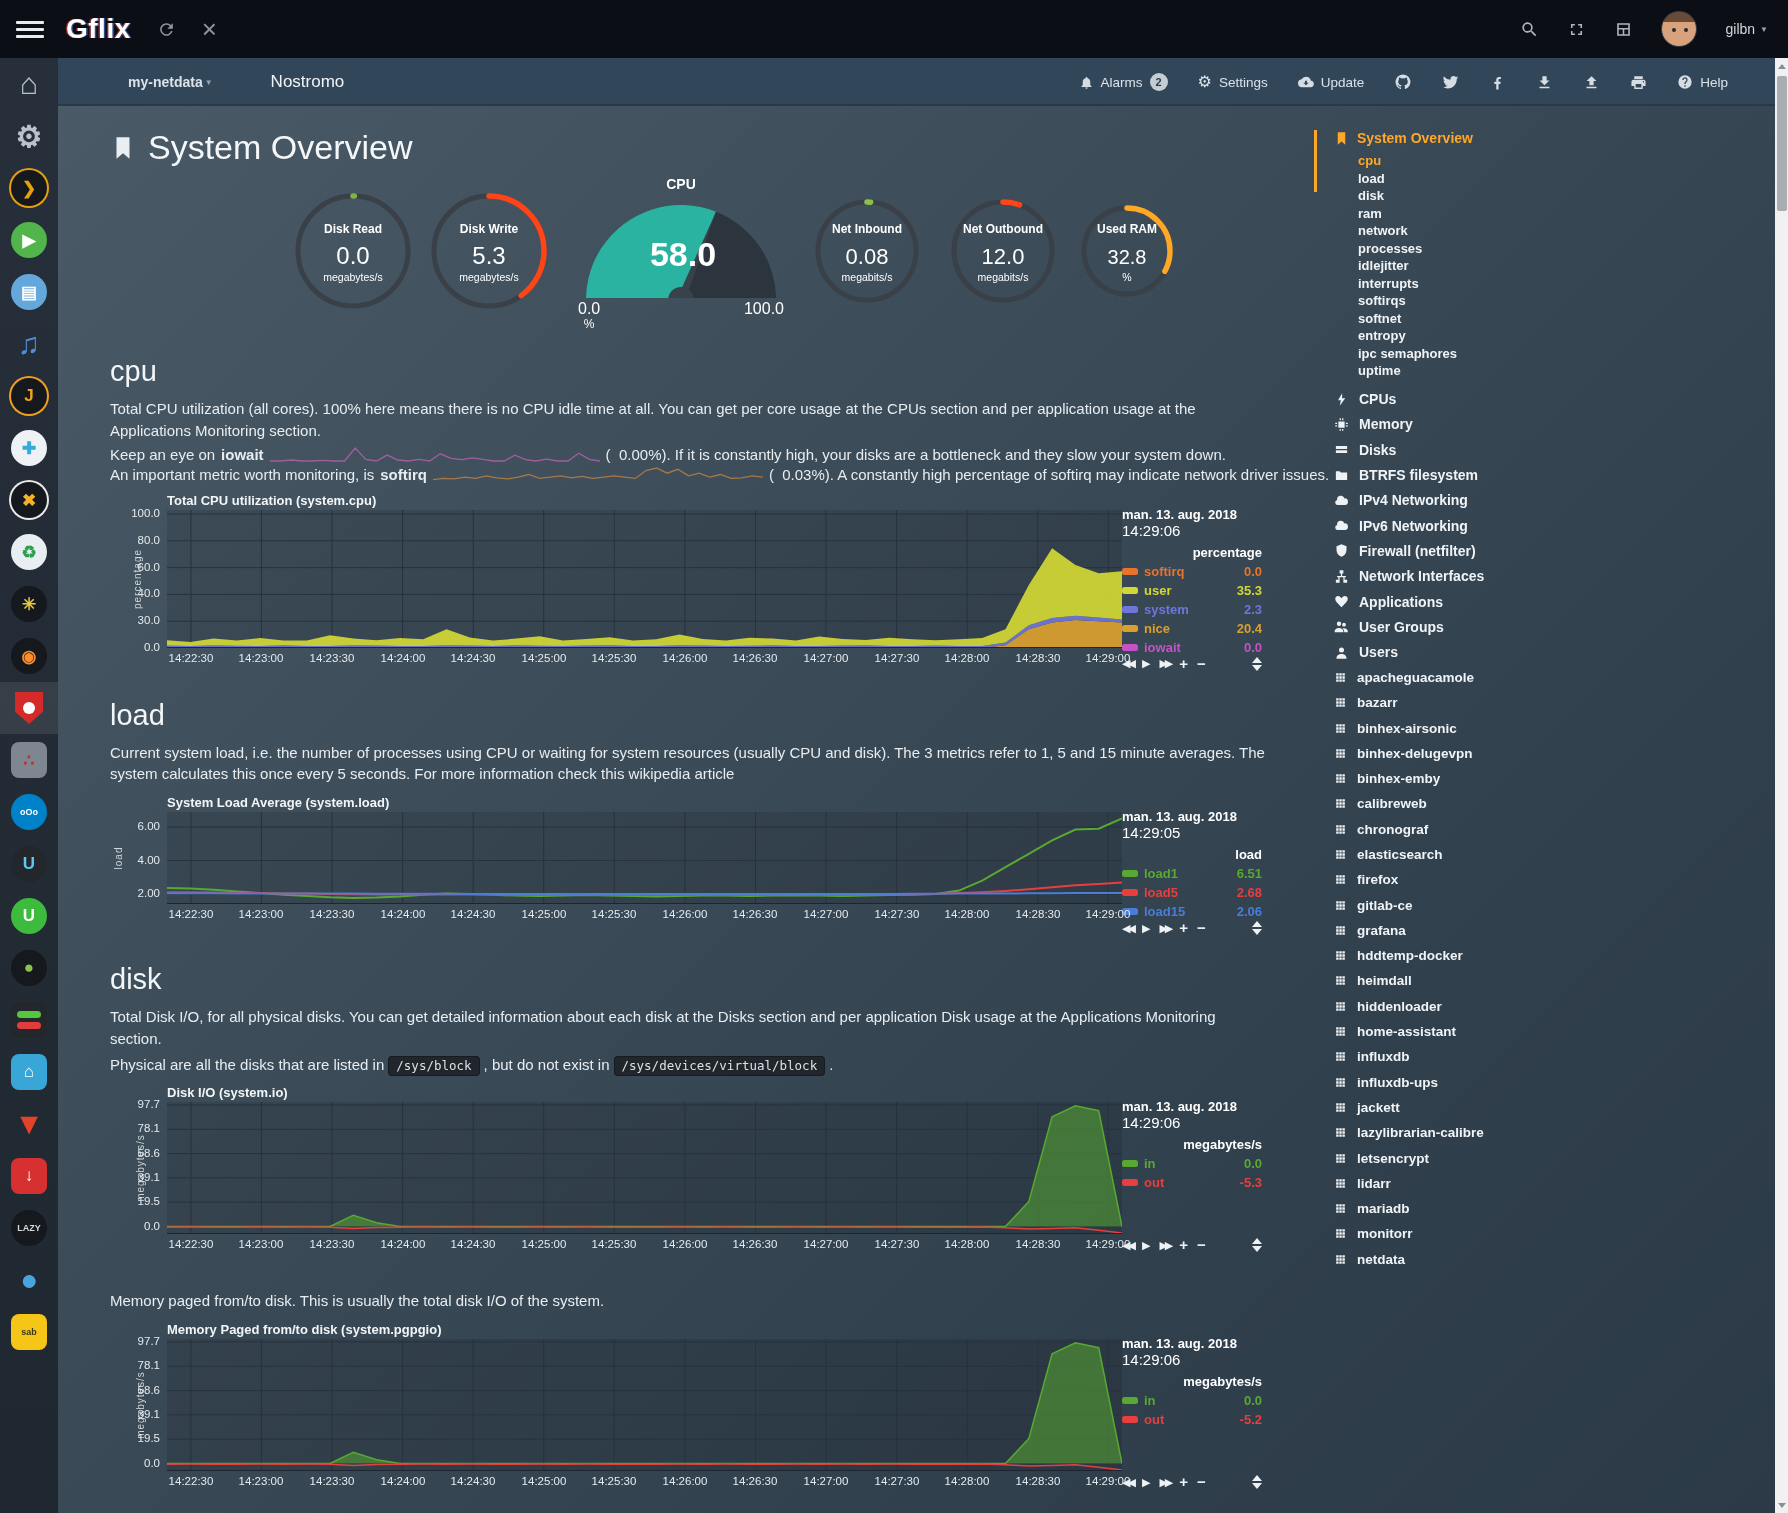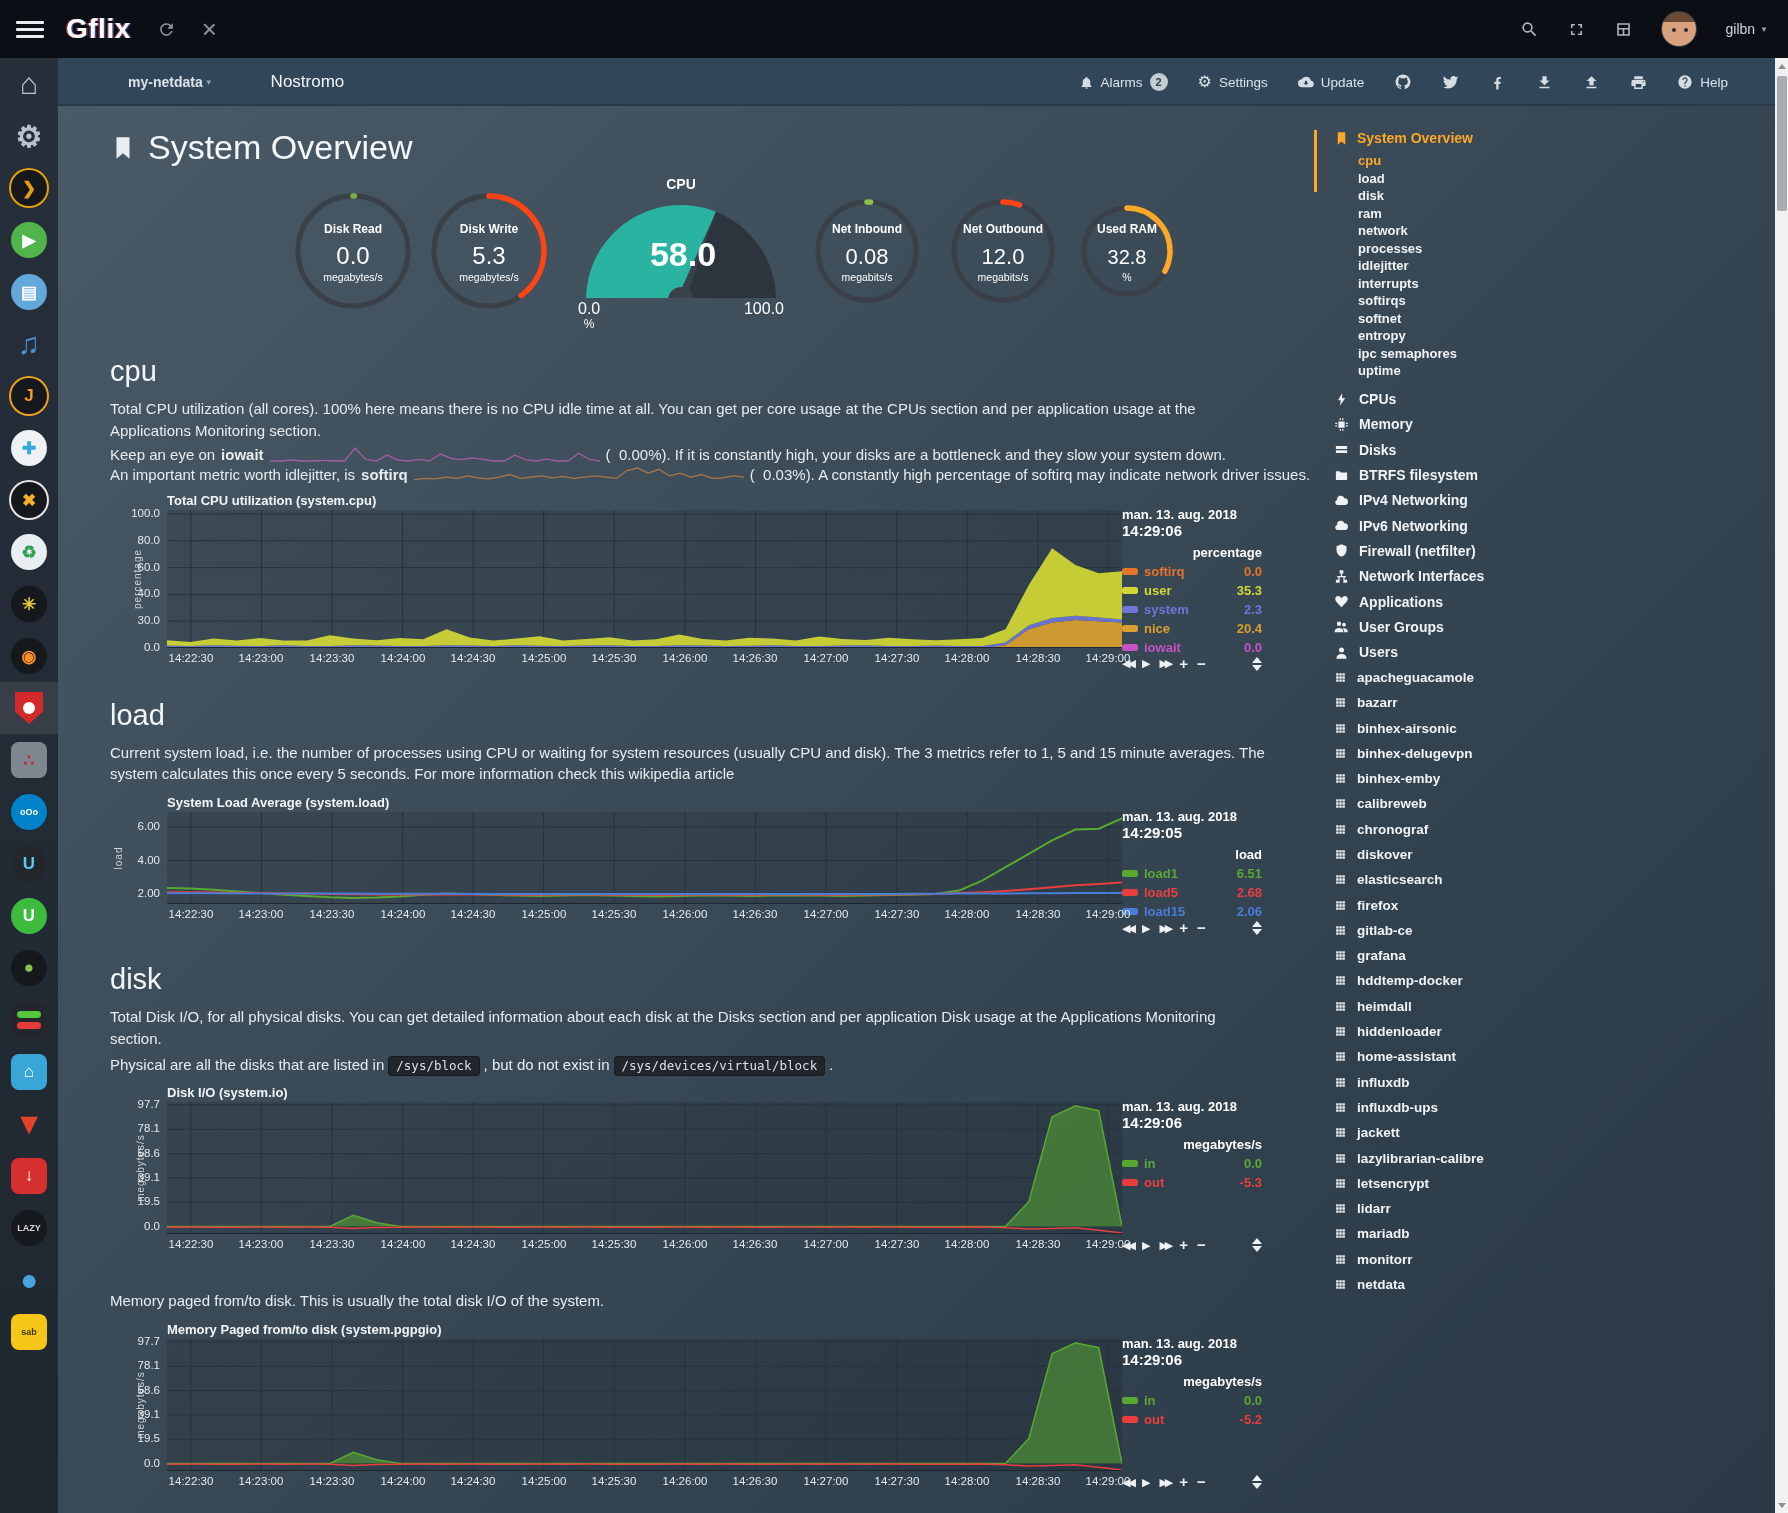--- a/index.html
+++ b/index.html
@@ -85,21 +85,21 @@
   .chart-title { font-size:13px; font-weight:700; color:#f2f6f8; margin-left:57px; height:17px; }
   .plotrow { display:flex; }
   .ygut { width:57px; position:relative; }
   .ygut .yt { position:absolute; right:7px; font-size:11.5px; color:#e4ebf0; }
   .yunit { position:absolute; left:-3px; top:50%; transform:translateY(-50%) rotate(-90deg); transform-origin:center;
            font-size:10px; color:#cdd6dc; letter-spacing:1px; }
   .xaxis { position:relative; height:20px; margin-left:57px; width:955px; }
   .xaxis span { position:absolute; top:4px; width:60px; text-align:center; font-size:11.5px; color:#e4ebf0; }
   .lgd { width:140px; display:flex; flex-direction:column; font-size:13px; padding-top:14px; }
   .lg-date { font-weight:700; color:#fff; }
-  .lg-time { font-weight:700; color:#fff; font-size:15px; }
+  .lg-time { font-weight:400; color:#fff; font-size:15px; }
   .lg-unit { font-weight:700; color:#fff; text-align:right; margin:6px 0 2px 0; }
   .lrowl { display:flex; align-items:center; height:19px; font-weight:700; cursor:pointer; }
   .sw { width:16px; height:7px; border-radius:2.5px; margin-right:6px; flex:none; }
   .ln { flex:1; }
   .lv { text-align:right; }
   .ltools { margin-top:auto; display:flex; align-items:center; gap:9px; color:#eef2f5; padding-bottom:2px; }
   .tb { cursor:pointer; font-size:11px; }
   .tb.txt { font-size:15px; font-weight:700; line-height:0.8;}
   .grow { flex:1; }
   .rs { display:flex; flex-direction:column; gap:2px; }
@@ -409,21 +409,21 @@
           <span>Keep an eye on</span>
           <b>iowait</b>
           <span class="spark">
               <svg width="330" height="16">
                 <polyline points="0.0,15.0 10.6,15.0 21.3,14.0 31.9,15.0 42.6,15.0 53.2,14.3 63.9,15.0 74.5,15.0 85.2,2.0 95.8,13.4 106.5,15.0 117.1,9.1 127.7,14.0 138.4,15.0 149.0,13.4 159.7,15.0 170.3,7.8 181.0,12.4 191.6,13.7 202.3,11.8 212.9,13.4 223.5,15.0 234.2,15.0 244.8,9.1 255.5,13.7 266.1,15.0 276.8,13.1 287.4,15.0 298.1,15.0 308.7,7.2 319.4,13.4 330.0,15.0" fill="none" stroke="#a05ea0" stroke-width="1.3"></polyline>
               </svg>
             </span>
           <span>(&nbsp;&nbsp;0.00%). If it is constantly high, your disks are a bottleneck and they slow your system down.</span>
         </div>
         <div class="sparkrow">
-          <span>An important metric worth idlejitter, is</span>
+          <span>An important metric worth monitoring, is</span>
           <b>softirq</b>
           <span class="spark">
               <svg width="330" height="16">
                 <polyline points="0.0,13.7 10.6,12.4 21.3,12.9 31.9,11.1 42.6,12.4 53.2,9.8 63.9,11.9 74.5,12.9 85.2,11.1 95.8,8.5 106.5,12.4 117.1,11.1 127.7,9.8 138.4,11.9 149.0,10.3 159.7,12.4 170.3,11.1 181.0,9.8 191.6,11.1 202.3,12.4 212.9,4.6 223.5,2.0 234.2,7.2 244.8,3.3 255.5,9.8 266.1,7.2 276.8,11.1 287.4,8.5 298.1,12.4 308.7,11.9 319.4,9.8 330.0,11.1" fill="none" stroke="#a87848" stroke-width="1.3"></polyline>
               </svg>
             </span>
           <span>(&nbsp;&nbsp;0.03%). A constantly high percentage of softirq may indicate network driver issues.</span>
         </div>
         <div class="chart">
             <div class="chart-left">
@@ -965,28 +965,20 @@
               </svg>
             </span>
             <span>chronograf</span>
           </div>
           <div class="rsec app">
             <span class="mi">
               <svg class="mi" viewBox="0 0 24 24" width="13" height="13" fill="currentColor">
                 <path d="M4 4h4.5v4.5H4zM9.75 4h4.5v4.5h-4.5zM15.5 4H20v4.5h-4.5zM4 9.75h4.5v4.5H4zM9.75 9.75h4.5v4.5h-4.5zM15.5 9.75H20v4.5h-4.5zM4 15.5h4.5V20H4zM9.75 15.5h4.5V20h-4.5zM15.5 15.5H20V20h-4.5z"></path>
               </svg>
             </span>
-            <span>diskover</span>
-          </div>
-          <div class="rsec app">
-            <span class="mi">
-              <svg class="mi" viewBox="0 0 24 24" width="13" height="13" fill="currentColor">
-                <path d="M4 4h4.5v4.5H4zM9.75 4h4.5v4.5h-4.5zM15.5 4H20v4.5h-4.5zM4 9.75h4.5v4.5H4zM9.75 9.75h4.5v4.5h-4.5zM15.5 9.75H20v4.5h-4.5zM4 15.5h4.5V20H4zM9.75 15.5h4.5V20h-4.5zM15.5 15.5H20V20h-4.5z"></path>
-              </svg>
-            </span>
             <span>elasticsearch</span>
           </div>
           <div class="rsec app">
             <span class="mi">
               <svg class="mi" viewBox="0 0 24 24" width="13" height="13" fill="currentColor">
                 <path d="M4 4h4.5v4.5H4zM9.75 4h4.5v4.5h-4.5zM15.5 4H20v4.5h-4.5zM4 9.75h4.5v4.5H4zM9.75 9.75h4.5v4.5h-4.5zM15.5 9.75H20v4.5h-4.5zM4 15.5h4.5V20H4zM9.75 15.5h4.5V20h-4.5zM15.5 15.5H20V20h-4.5z"></path>
               </svg>
             </span>
             <span>firefox</span>
           </div>

